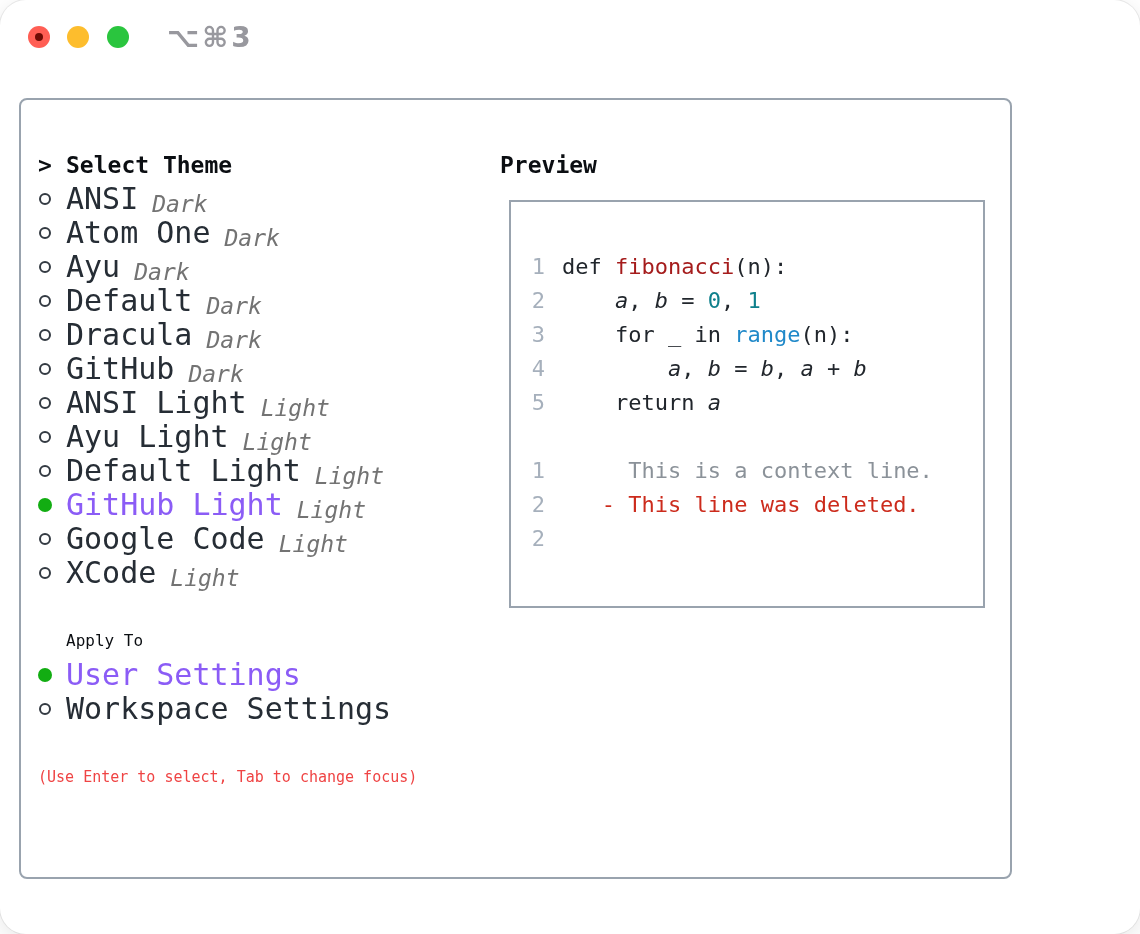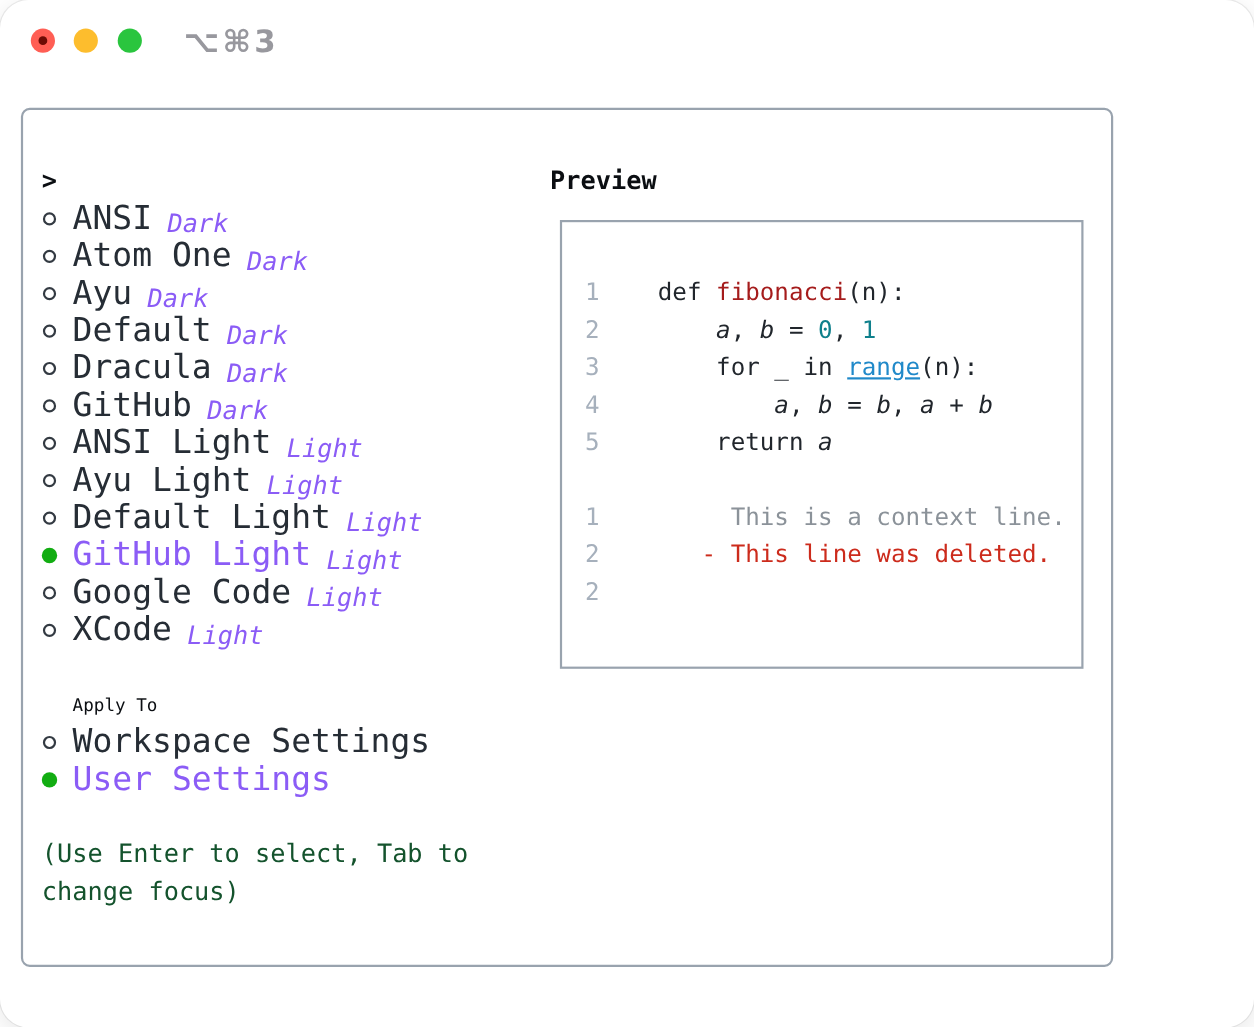--- a/index.html
+++ b/index.html
@@ -42,39 +42,39 @@
   .arrowchar{font-weight:bold;color:#0b0e12;font-size:23px;}
   .radio{
     display:inline-block;width:12px;height:12px;border-radius:50%;
     border:2px solid #333a42;box-sizing:border-box;margin-left:1px;background:transparent;
   }
   .radio.sel{border:none;width:14px;height:14px;background:#12ad12;margin-left:0;}
   .h1{font-weight:bold;color:#0b0e12;font-size:23px;}
   .h2{font-weight:normal;color:#0b0e12;font-size:16px;}
   .itemlabel{color:#262d35;font-size:30px;}
   .itemlabel.sel{color:#8b5cf6;text-align:center;}
-  .tag{color:#8b5cf6;font-style:italic;font-size:23px;margin-left:14px;margin-top:10px;}
+  .tag{color:#737373;font-style:italic;font-size:23px;margin-left:14px;margin-top:10px;}
   .hint{
-    width:446px;color:#14532d;font-size:23px;line-height:34px;
+    width:446px;color:#ef4444;font-size:15px;line-height:34px;
     white-space:normal;word-wrap:break-word;
   }
   
   .previewbox{
     margin-left:9px;margin-top:18px;width:476px;height:408px;
     box-sizing:border-box;border:2px solid #99a3ae;background:#ffffff;
     padding:48px 18px 0 20px;overflow:hidden;
   }
   .crow{height:34px;line-height:34px;display:flex;white-space:pre;font-size:22px;}
   .ln{width:14px;flex:none;text-align:right;color:#a6b0bc;margin-right:17px;}
-  .ct{color:#21262c;white-space:pre;margin-left:36px;}
+  .ct{color:#21262c;white-space:pre;}
   .t-plain{color:#21262c;}
   .t-fn{color:#a51c1c;}
   .t-var{color:#21262c;font-style:italic;}
   .t-num{color:#0f808c;}
-  .t-blue{color:#2089c9;text-decoration:underline;}
+  .t-blue{color:#2089c9;}
   .t-ctx{color:#8b9299;}
   .t-del{color:#cc2b1c;}
   .t-add{color:#06c206;}
 </style>
 </head>
 <body>
 
 <div class="window">
 
   <div class="titlebar">
@@ -84,20 +84,21 @@
     <span class="light yellow"></span>
     <span class="light green"></span>
     <span class="wtitle">⌥⌘3</span>
   </div>
 
   <div class="panel">
 
     <div class="leftcol">
       <div class="row">
         <span class="marker"><span class="arrowchar">&gt;</span></span>
+        <span class="h1">Select Theme</span>
       </div>
 
       <div id="theme-list">
           <div class="row"><span class="marker"><span class="radio"></span></span><span class="itemlabel">ANSI</span><span class="tag">Dark</span></div>
           <div class="row"><span class="marker"><span class="radio"></span></span><span class="itemlabel">Atom One</span><span class="tag">Dark</span></div>
           <div class="row"><span class="marker"><span class="radio"></span></span><span class="itemlabel">Ayu</span><span class="tag">Dark</span></div>
           <div class="row"><span class="marker"><span class="radio"></span></span><span class="itemlabel">Default</span><span class="tag">Dark</span></div>
           <div class="row"><span class="marker"><span class="radio"></span></span><span class="itemlabel">Dracula</span><span class="tag">Dark</span></div>
           <div class="row"><span class="marker"><span class="radio"></span></span><span class="itemlabel">GitHub</span><span class="tag">Dark</span></div>
           <div class="row"><span class="marker"><span class="radio"></span></span><span class="itemlabel">ANSI Light</span><span class="tag">Light</span></div>
@@ -109,22 +110,22 @@
         </div>
 
       <div class="spacer"></div>
 
       <div class="row">
         <span class="marker"></span>
         <span class="h2">Apply To</span>
       </div>
 
       <div id="apply-list">
+          <div class="row"><span class="marker"><span class="radio sel"></span></span><span class="itemlabel sel">User Settings</span></div>
           <div class="row"><span class="marker"><span class="radio"></span></span><span class="itemlabel">Workspace Settings</span></div>
-          <div class="row"><span class="marker"><span class="radio sel"></span></span><span class="itemlabel sel">User Settings</span></div>
         </div>
 
       <div class="spacer"></div>
 
       <div class="hint">(Use Enter to select, Tab to change focus)</div>
     </div>
 
     <div class="rightcol">
       <div class="row">
         <span class="h1">Preview</span>

